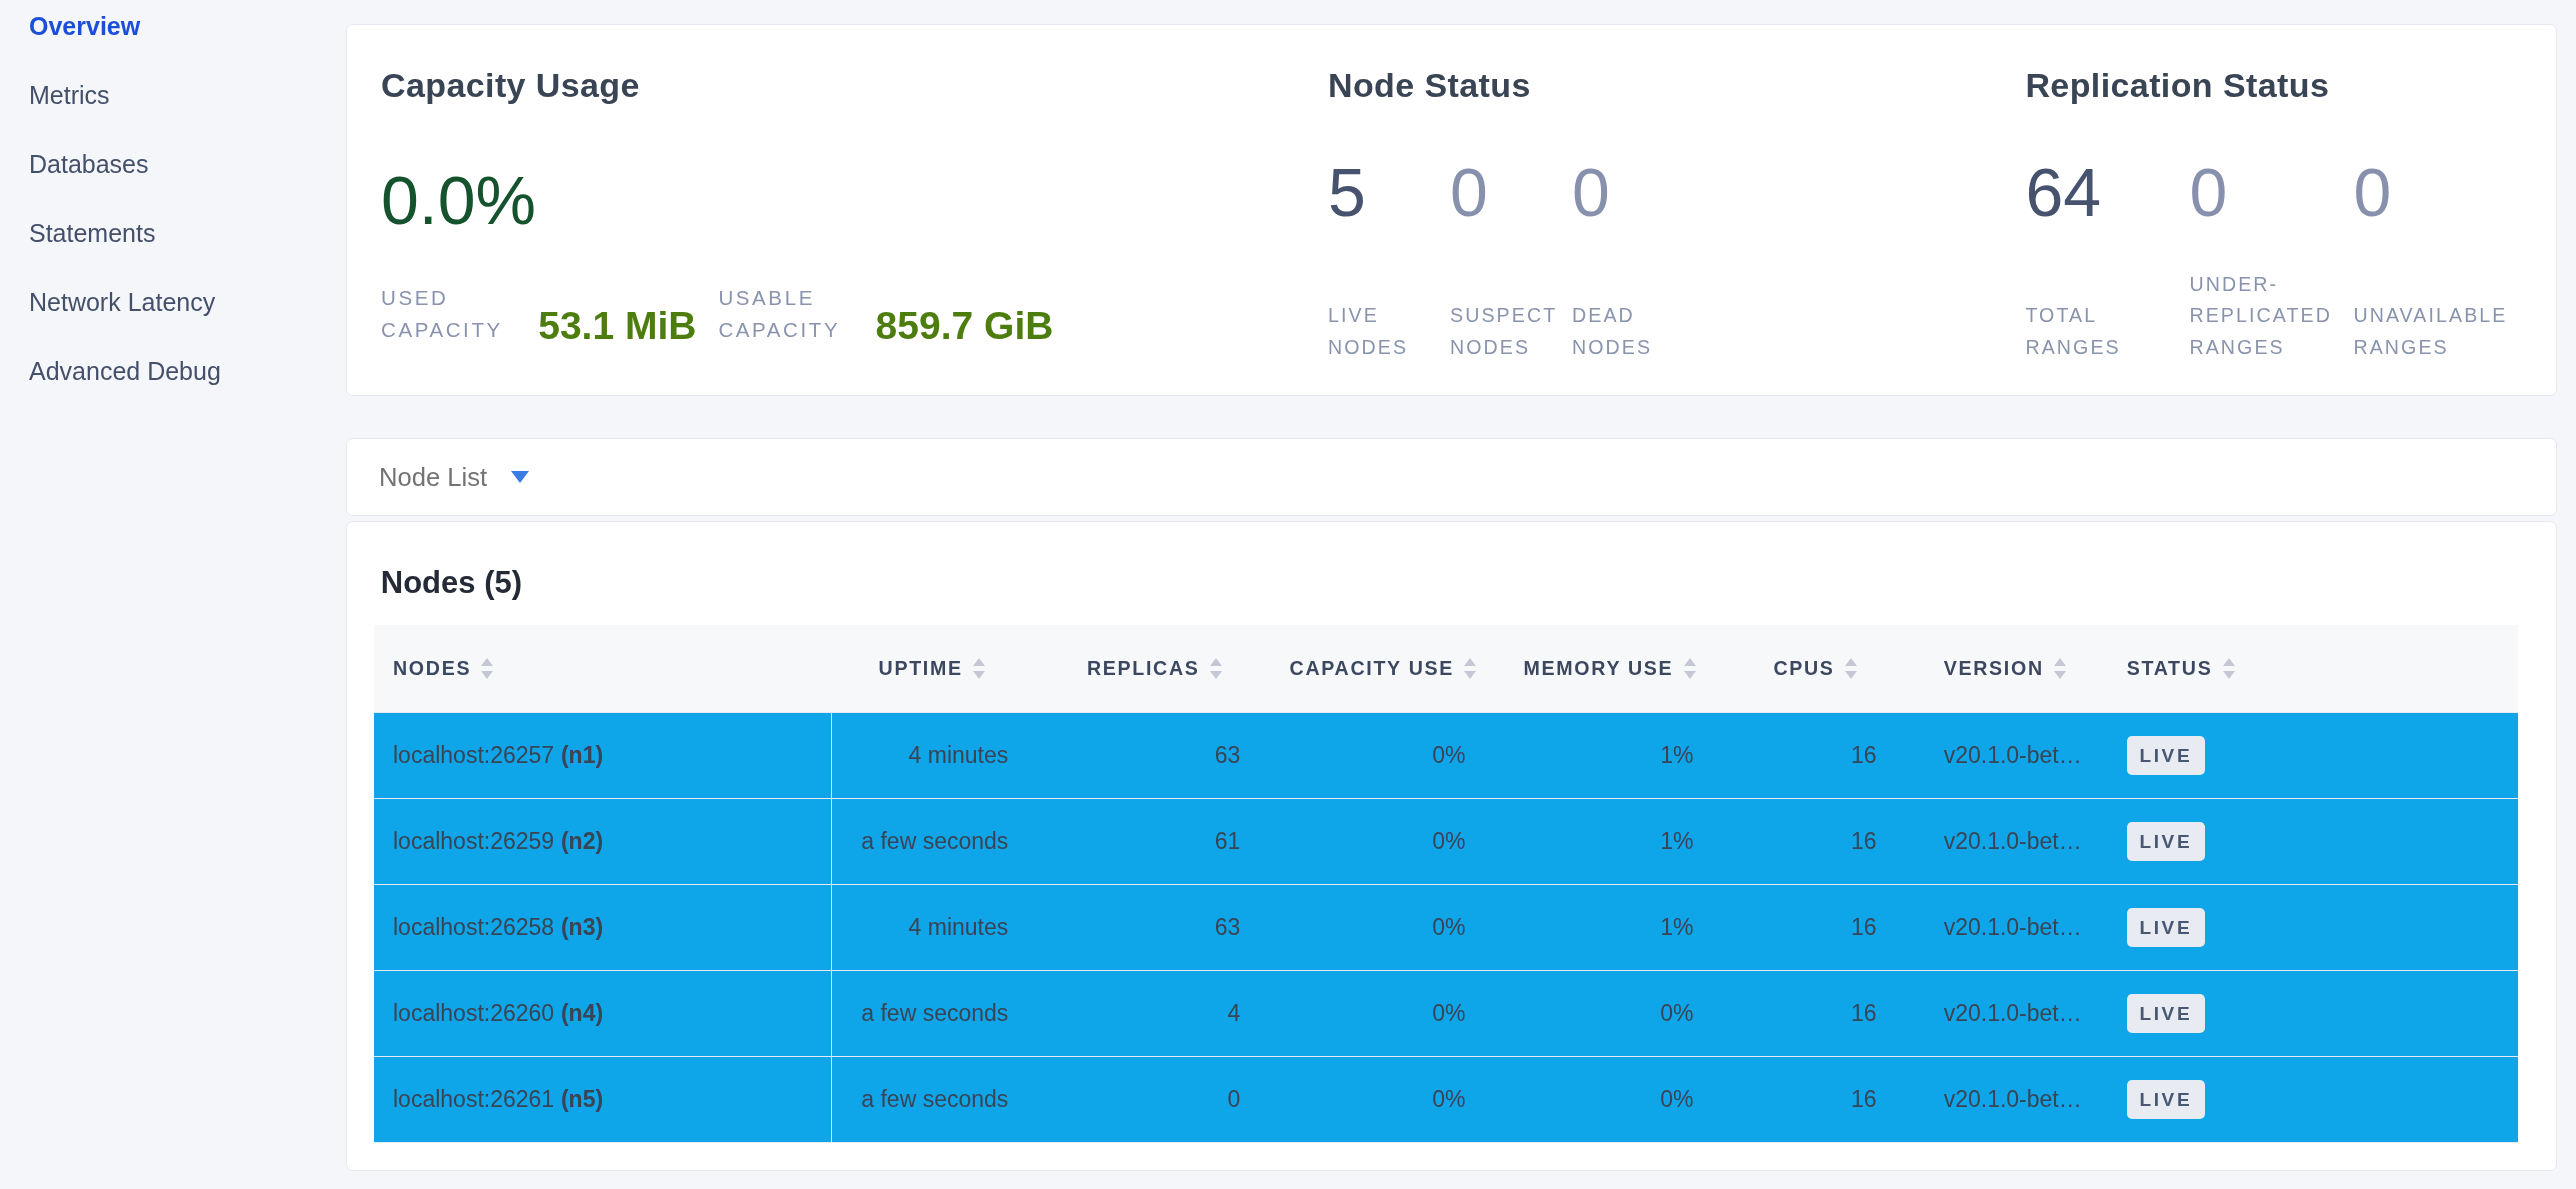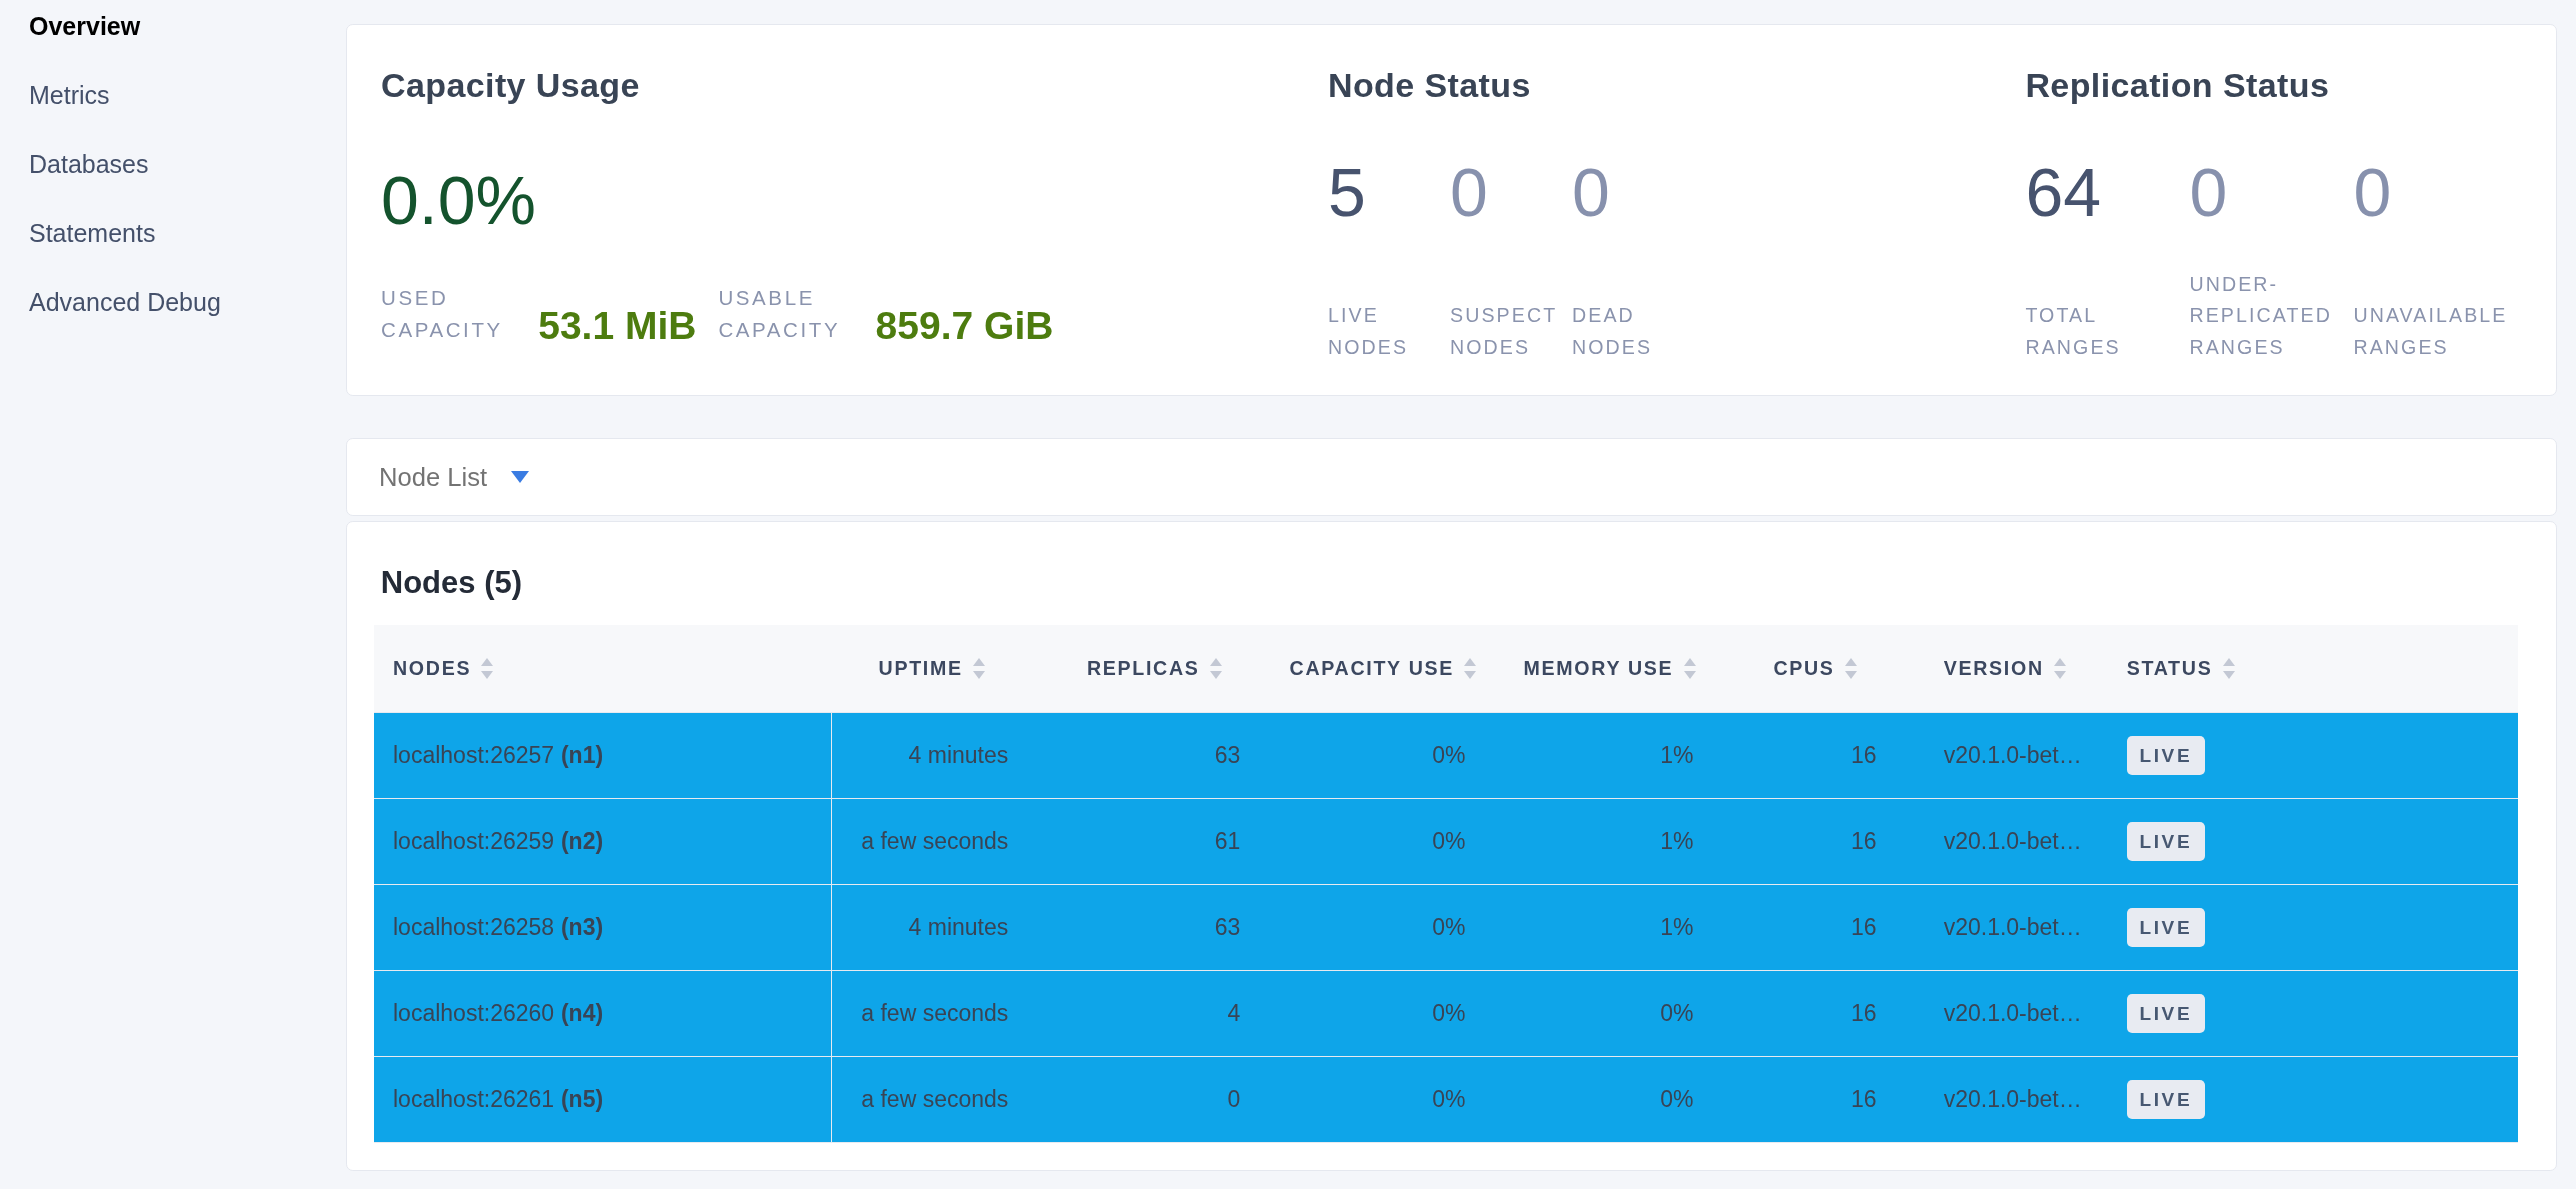--- a/index.html
+++ b/index.html
@@ -8,21 +8,21 @@
     background:#f4f6fa;
     font-family:"Liberation Sans","DejaVu Sans",sans-serif;
     color:#394455;
   }
   
   .sidebar{position:absolute;left:0;top:0;width:334px;height:1189px;}
   .nav-item{
     box-sizing:border-box;height:69px;padding:12px 0 0 29px;
     font-size:25px;color:#44506a;cursor:pointer;
   }
-  .nav-item.active{color:#000000;font-weight:bold;}
+  .nav-item.active{color:#1d4ed8;font-weight:bold;}
   
   .card{
     position:absolute;box-sizing:border-box;background:#ffffff;
     border:0.9px solid #e5e8ef;border-radius:6.8px;
   }
   #card-summary{left:346px;top:24px;width:2211px;height:372px;display:flex;padding:41px 34px 0 34px;}
   .card-title{margin:0;font-size:34px;font-weight:600;color:#394455;letter-spacing:0.4px;}
   
   .sec-capacity{width:947px;box-sizing:border-box;}
   .gauge-row{display:flex;margin-top:61px;}
@@ -91,20 +91,21 @@
   }
 </style>
 </head>
 <body>
 
 <nav class="sidebar">
   <div class="nav-item active">Overview</div>
   <div class="nav-item">Metrics</div>
   <div class="nav-item">Databases</div>
   <div class="nav-item">Statements</div>
+  <div class="nav-item">Network Latency</div>
   <div class="nav-item">Advanced Debug</div>
 </nav>
 
 <section class="card" id="card-summary">
 
   <div class="sec-capacity">
     <h2 class="card-title">Capacity Usage</h2>
     <div class="gauge-row">
       <div class="pct">0.0%</div>
     </div>

